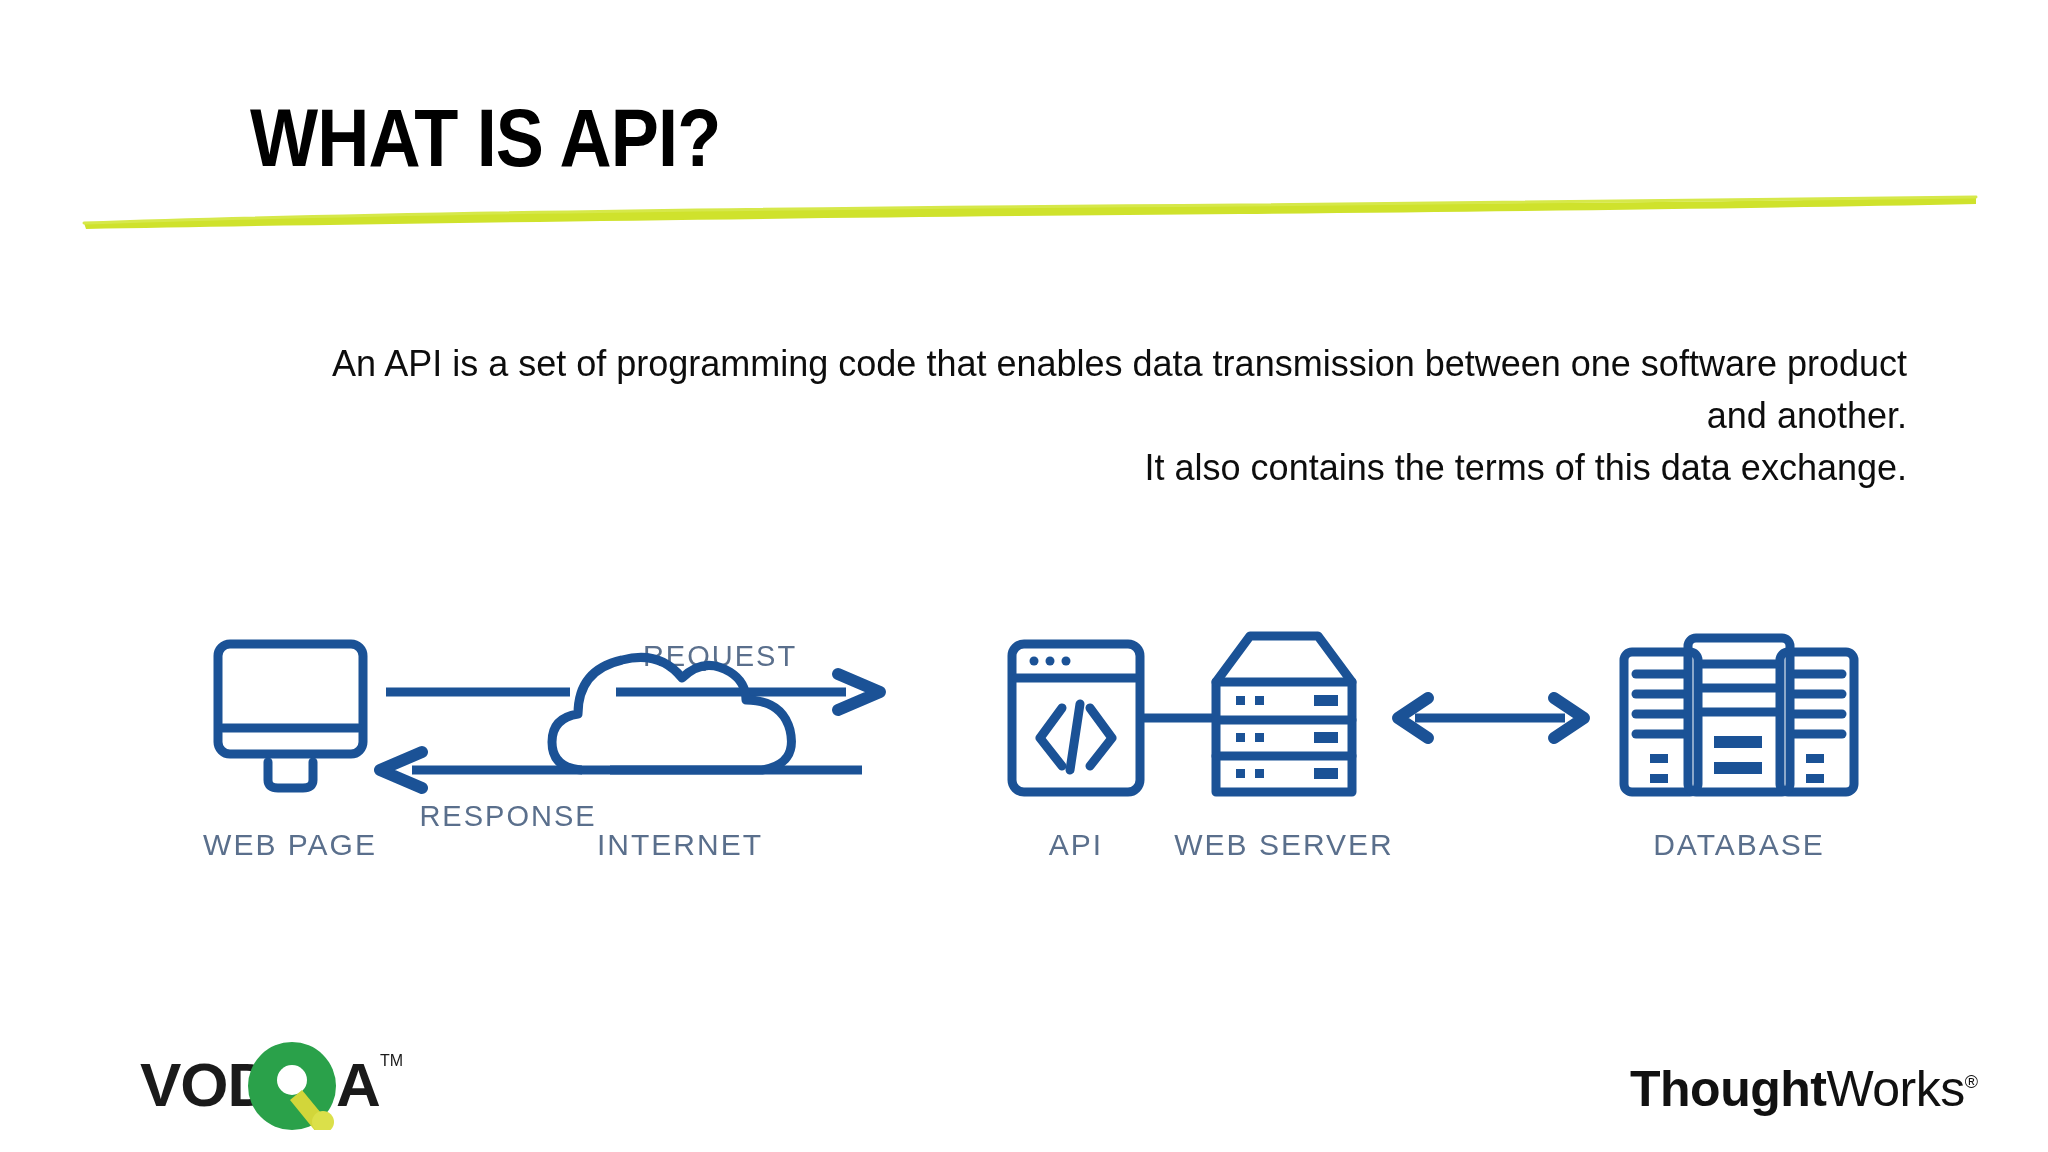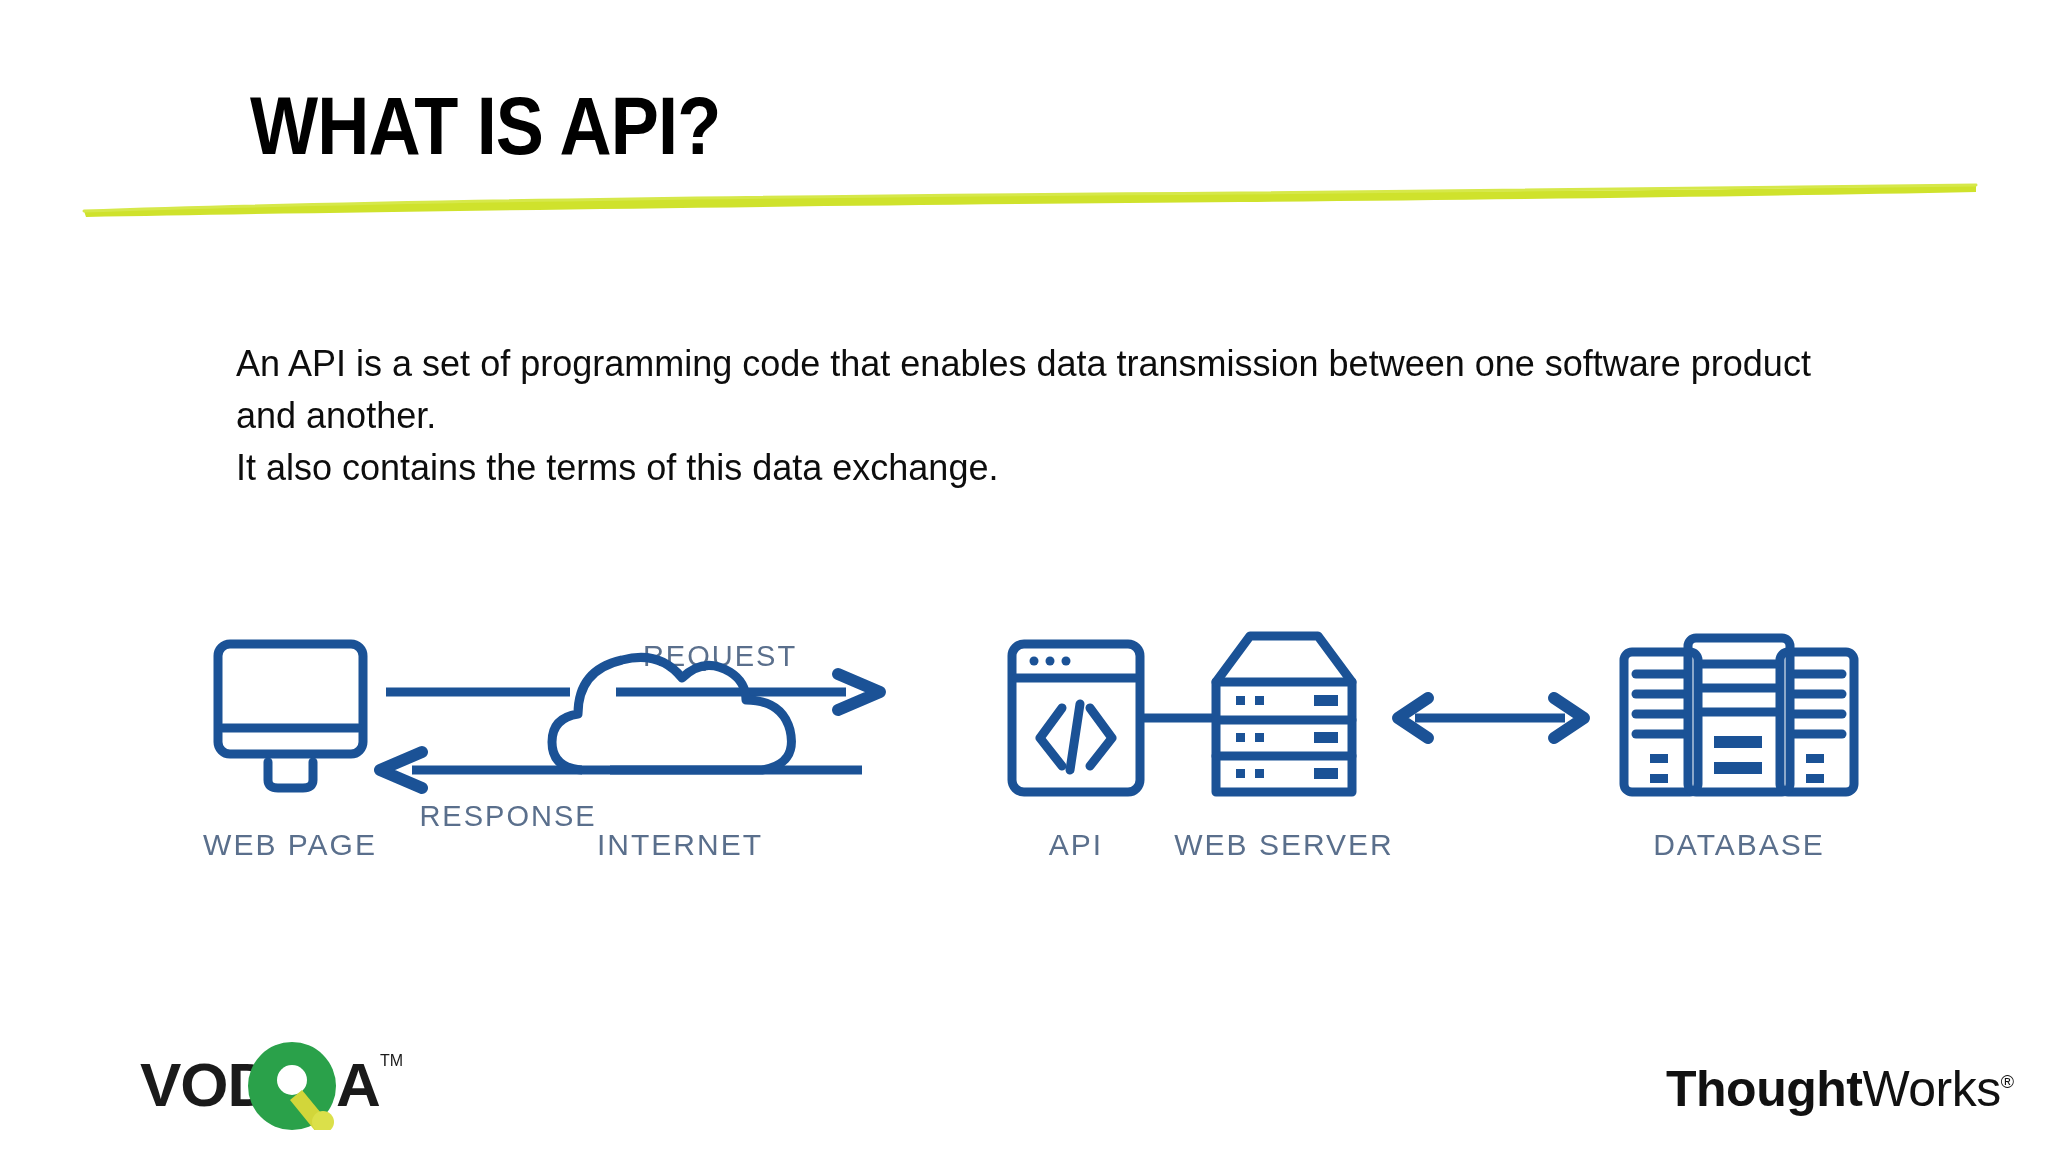--- a/index.html
+++ b/index.html
@@ -6,56 +6,56 @@
   body{
     width:2048px;height:1152px;
     background:#ffffff;
     font-family:"Liberation Sans", sans-serif;
     overflow:hidden;
     position:relative;
   }
   .slide{position:absolute;inset:0;background:#fff;}
 
   
-  .title-block{position:absolute;left:0;top:80px;width:1867px;height:130px;}
+  .title-block{position:absolute;left:0;top:92px;width:1867px;height:130px;}
   .title{
     position:absolute;left:250px;top:0;
     font-family:"Liberation Sans", sans-serif;
     font-weight:bold;
     font-size:82px;
     line-height:92px;
     letter-spacing:-1px;
     color:#000000;
     transform:scaleX(0.88);
     transform-origin:left top;
     white-space:nowrap;
   }
   .title-underline{
     position:absolute;left:80px;top:103px;width:1900px;height:34px;
     overflow:visible;
   }
 
   
-  .body-copy{position:absolute;left:236px;top:338px;width:1640px;}
+  .body-copy{position:absolute;left:267px;top:338px;width:1640px;text-align:right;}
   .para{
     font-family:"Liberation Sans", sans-serif;
     font-size:36px;
     line-height:52px;
     color:#0d0d0d;
     margin:0;
   }
   .para.second{}
 
   
   .diagram{position:absolute;left:190px;top:630px;width:1800px;height:290px;}
   .diagram svg{display:block;}
 
   
   .vodqa-logo{position:absolute;left:140px;top:1040px;width:280px;height:90px;}
-  .tw-logo{position:absolute;left:1666px;top:1052px;height:62px;}
+  .tw-logo{position:absolute;left:1630px;top:1052px;height:62px;}
   .tw-text{
     font-family:"Liberation Sans", sans-serif;
     font-size:50px;
     line-height:60px;
     color:#111111;
     white-space:nowrap;
     letter-spacing:-0.5px;
   }
   .tw-bold{font-weight:bold;}
   .tw-light{font-weight:normal;}

